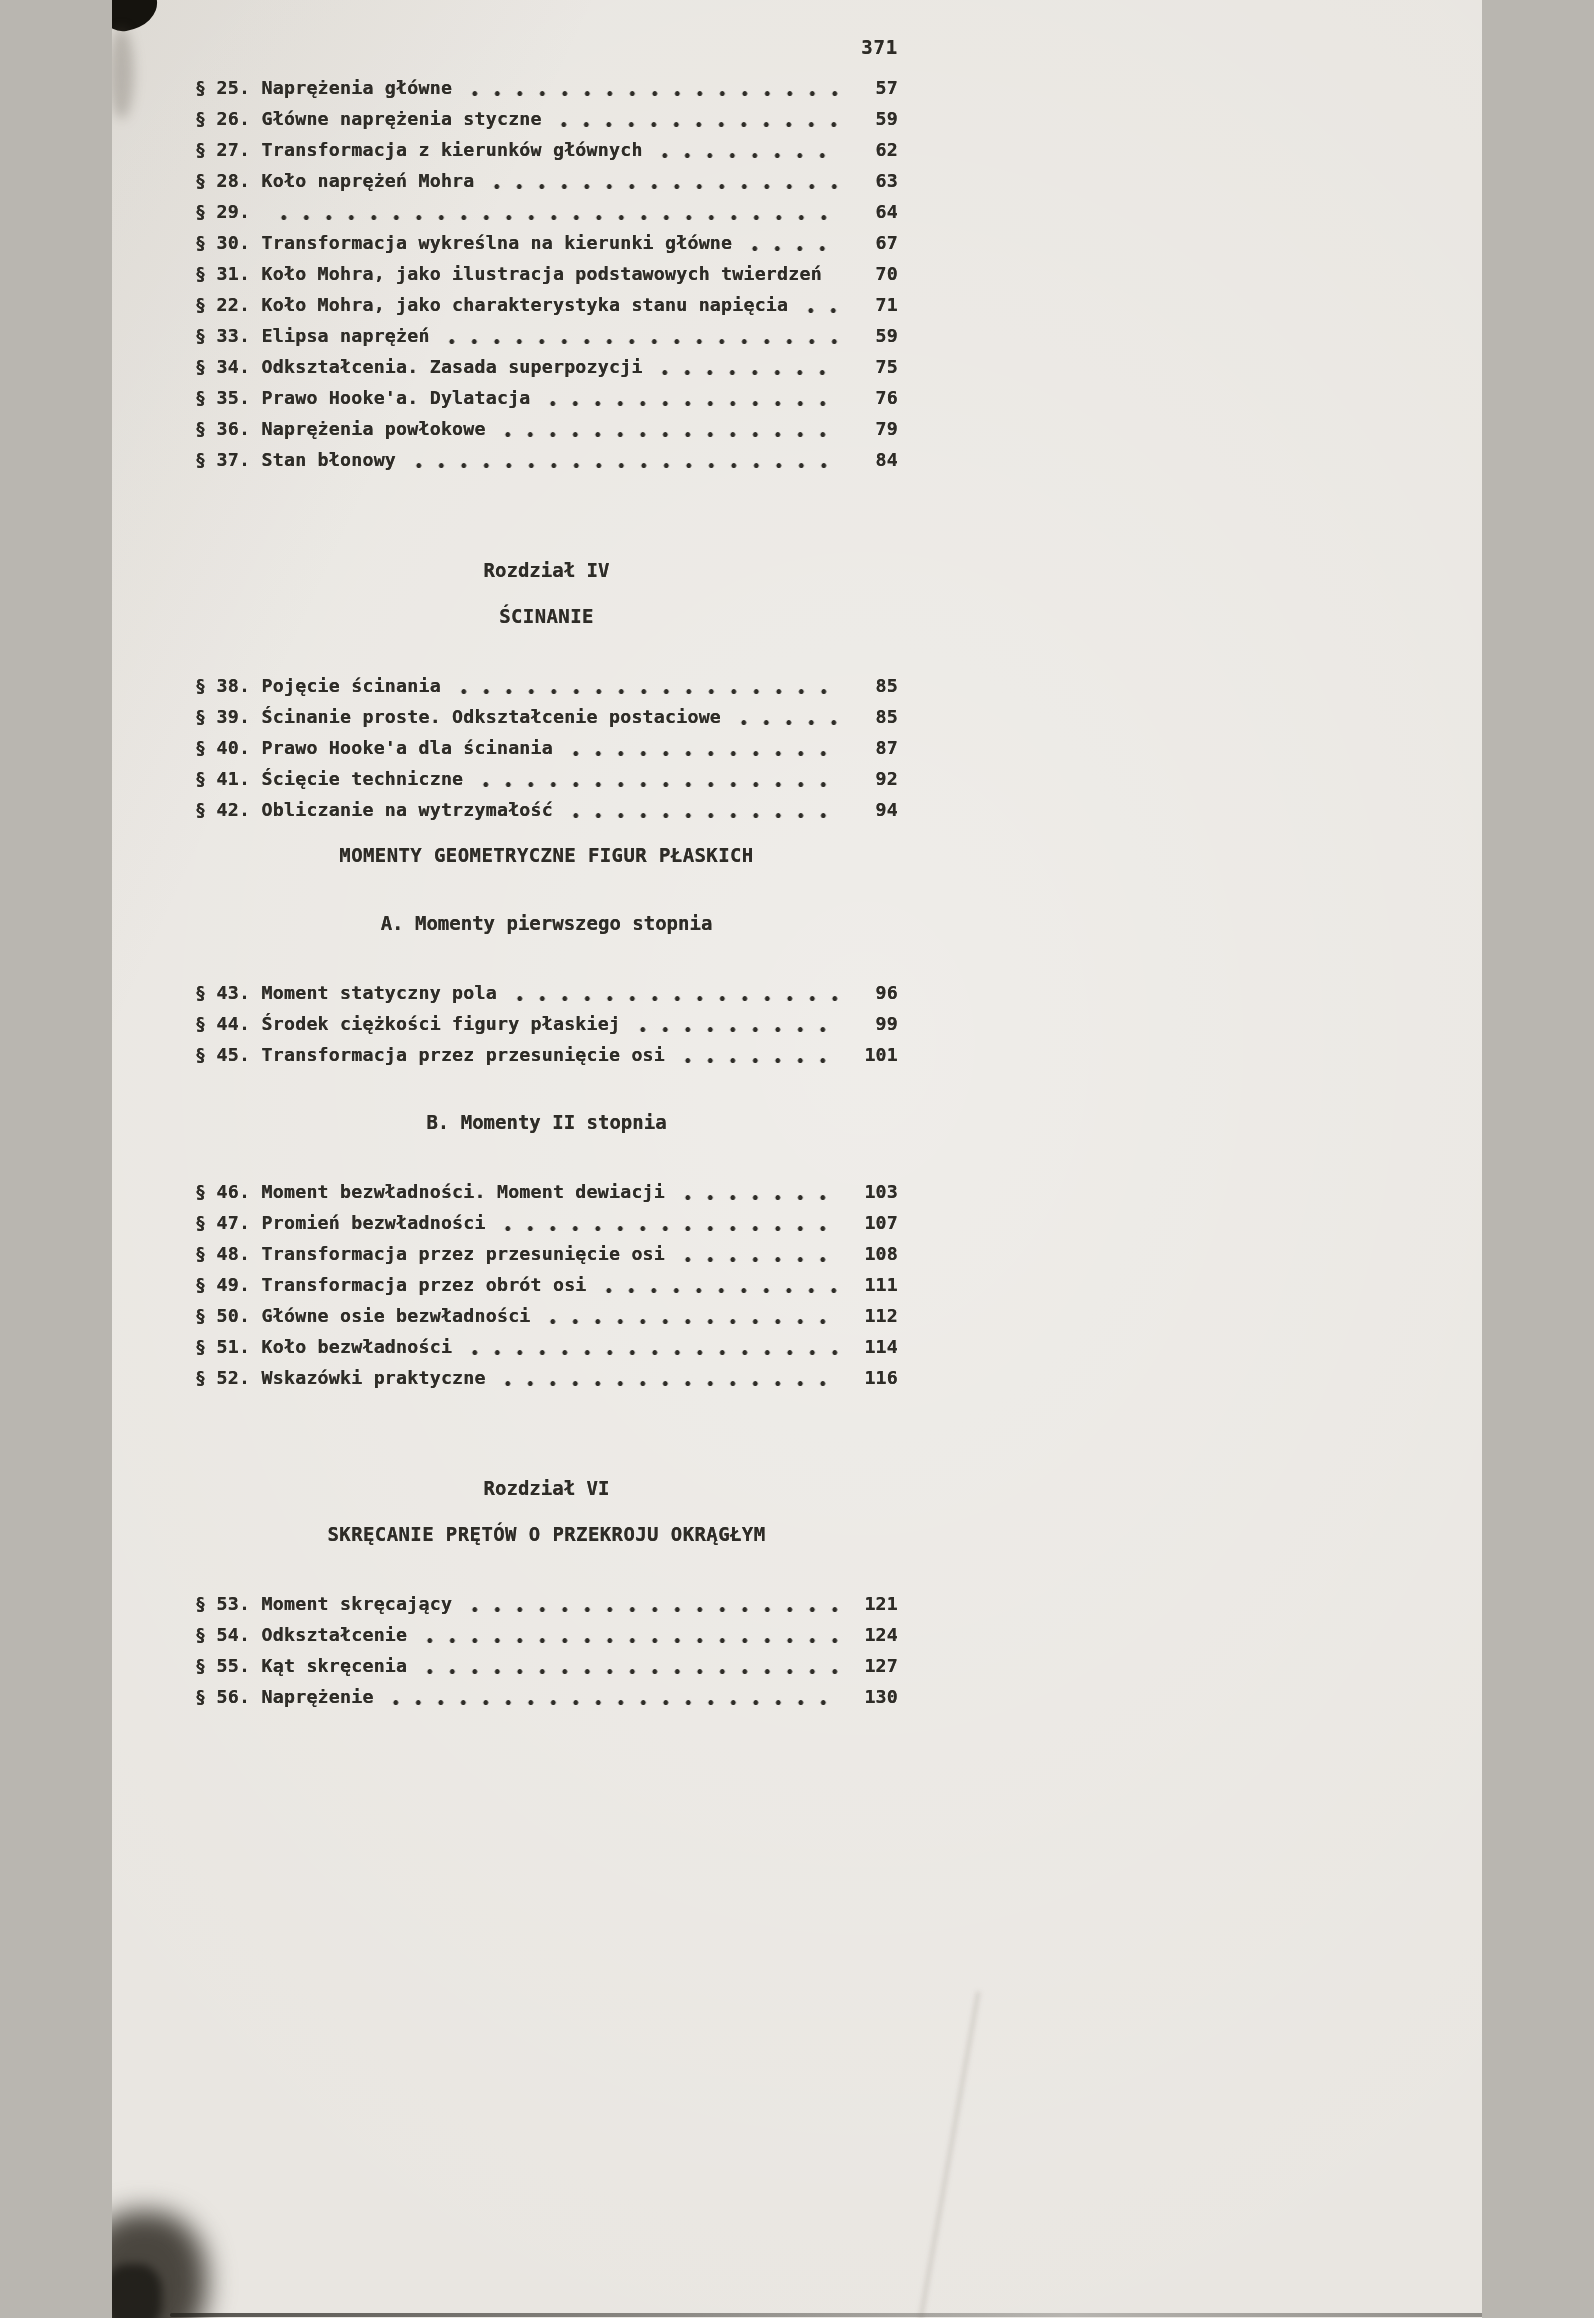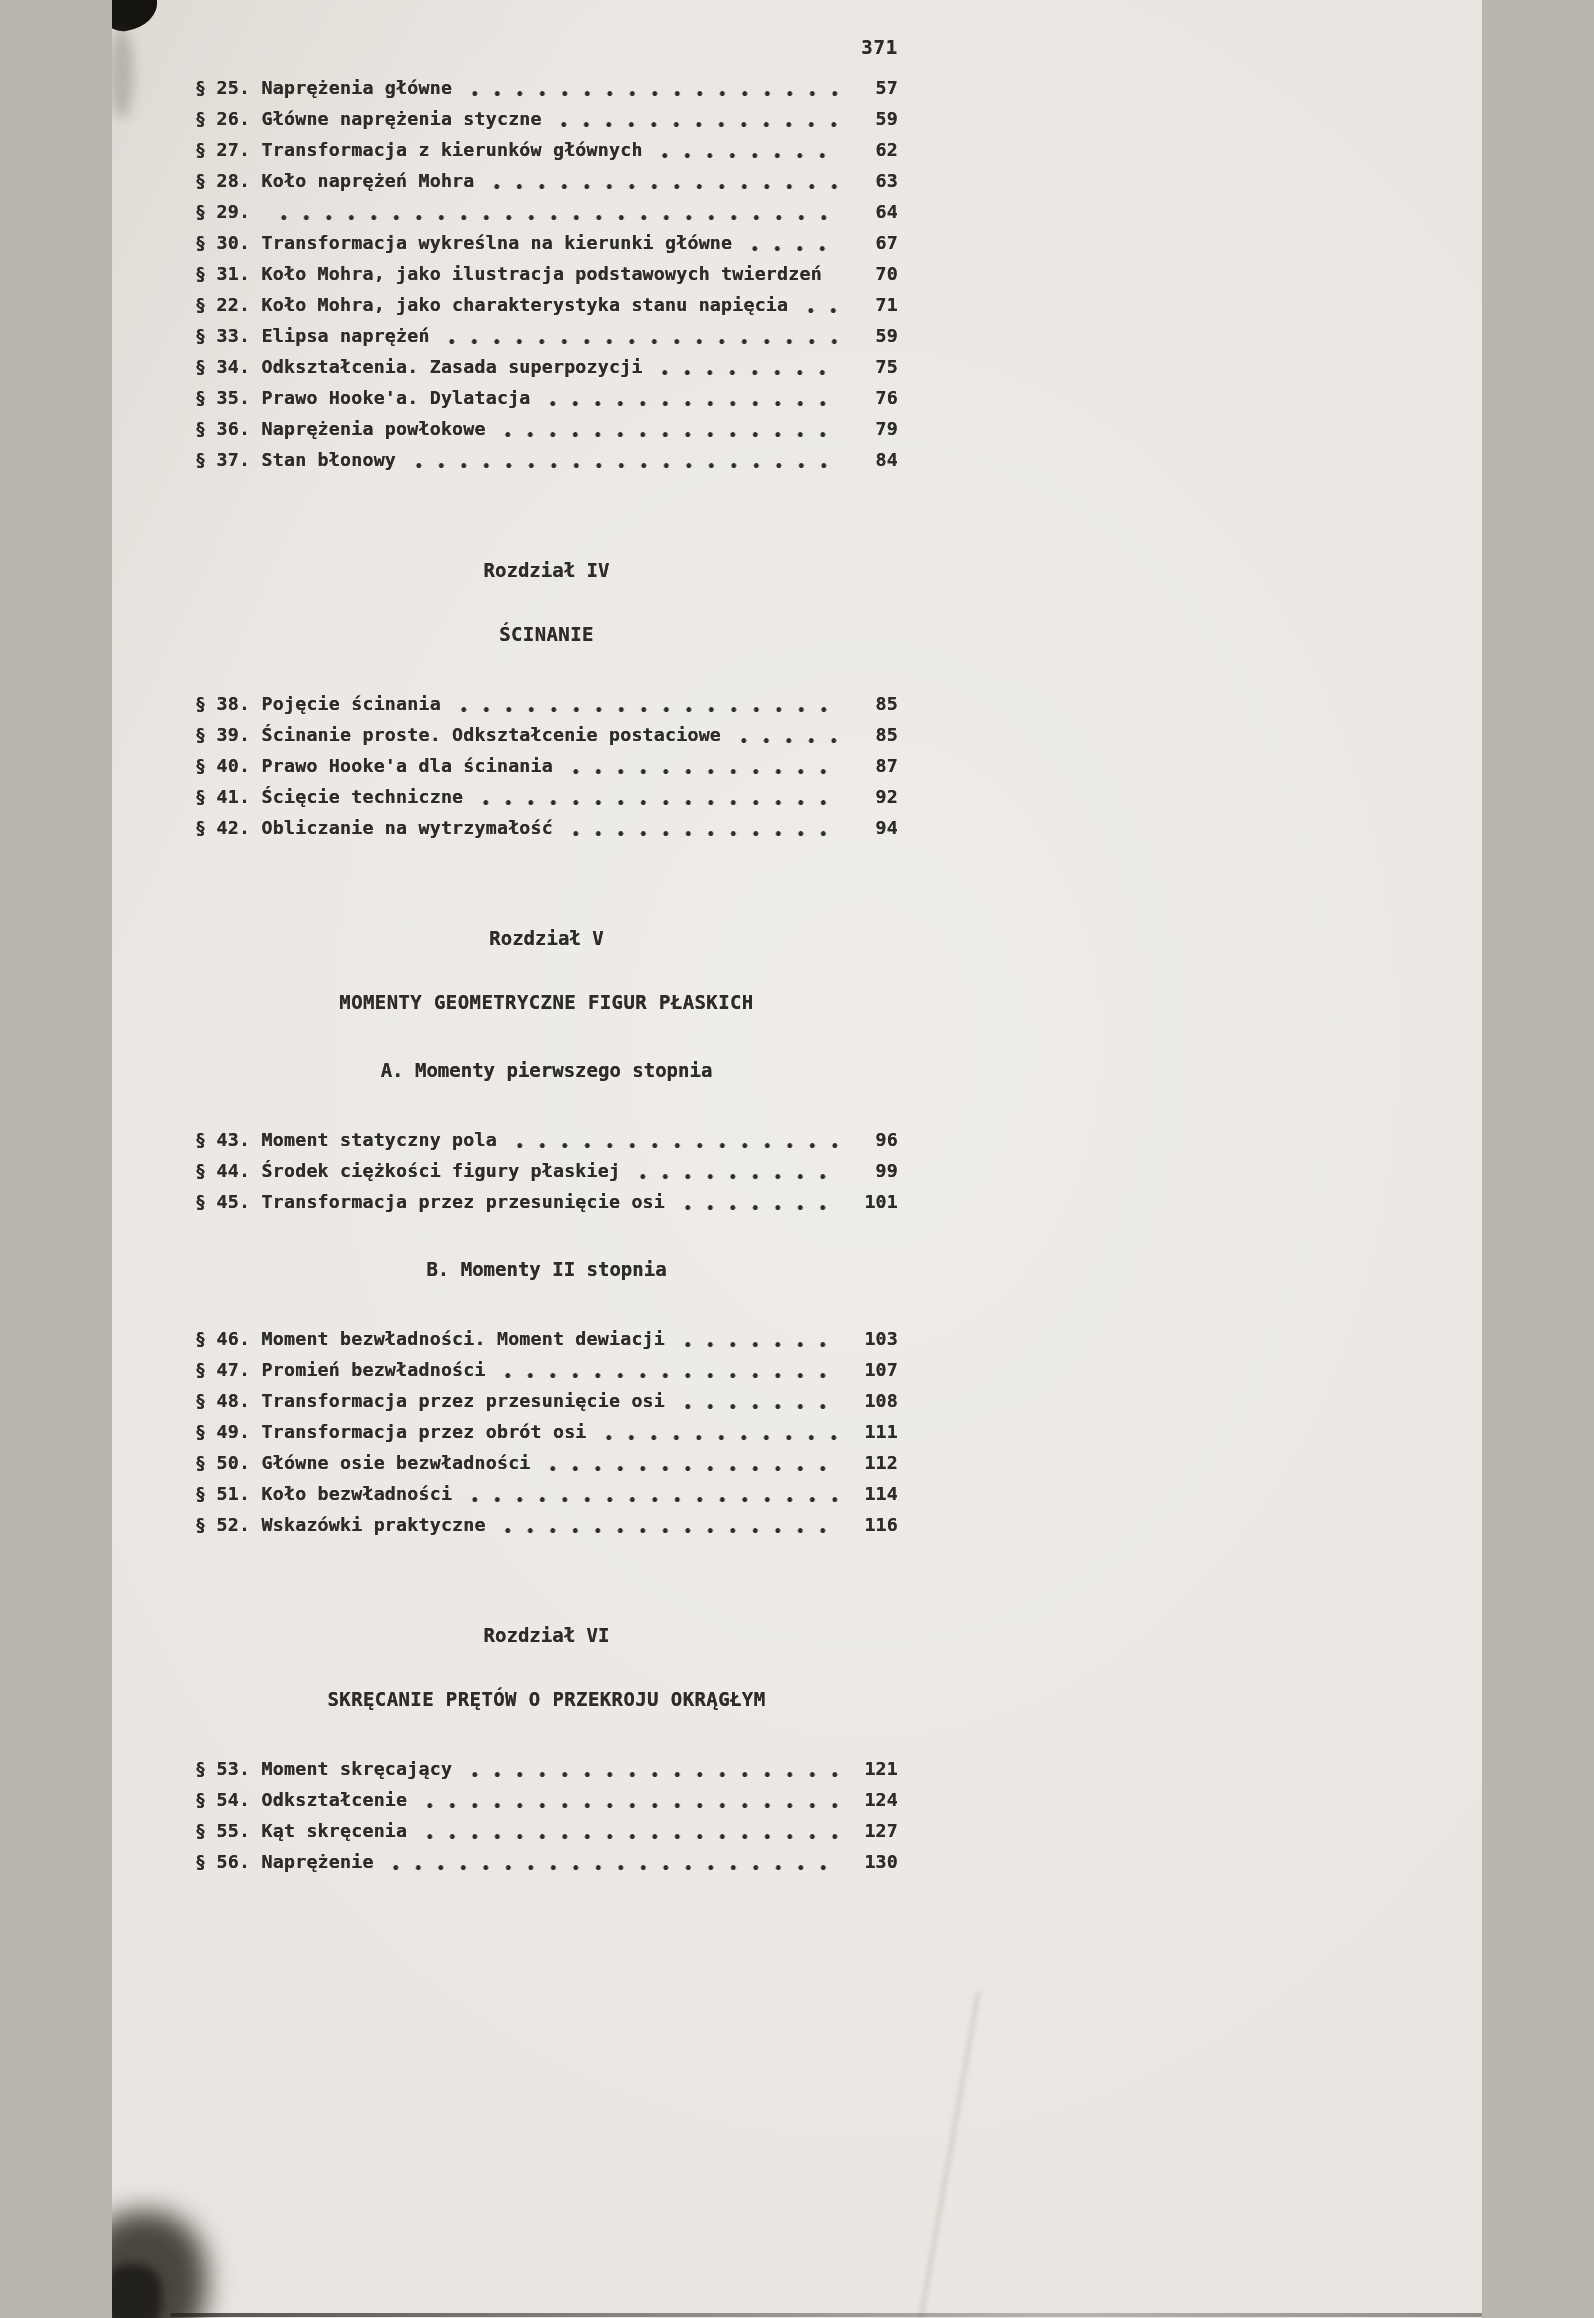--- a/index.html
+++ b/index.html
@@ -57,21 +57,21 @@
     background-image: radial-gradient(circle at 10.8px 21.6px, var(--ink, #2e2c27) 2.1px, rgba(46,44,39,0) 2.8px);
     background-size: 22.5px 31px;
     background-repeat: repeat-x;
   }
   .pg {
     flex: 0 0 48px;
     text-align: right;
   }
 
   .chapter    { margin-top: 80px; text-align: center; font-size: 19px; line-height: 31px; }
-  .heading    { margin-top: 33px; text-align: center; font-size: 19px; line-height: 31px; letter-spacing: 0.4px; }
+  .heading    { margin-top: 15px; text-align: center; font-size: 19px; line-height: 31px; letter-spacing: 0.4px; }
   .subheading { margin-top: 37px; text-align: center; font-size: 19px; line-height: 31px; }
 
   
   .artifact-tl {
     position: absolute; left: -6.7px; top: -10px; width: 53px; height: 40px;
     background: #15130e; border-radius: 0 30% 75% 40%; transform: rotate(-8deg);
   }
   .artifact-tl-streak {
     position: absolute; left: -3.3px; top: 28px; width: 25px; height: 91px;
     background: rgba(95,90,80,.30); border-radius: 50%; filter: blur(5.8px);
@@ -232,21 +232,20 @@
     <span class="pg">92</span>
   </div>
           <div class="entry">
     <span class="mark">§</span>
     <span class="num">42.</span>
     <span class="title">Obliczanie na wytrzymałość</span>
     <span class="leader"></span>
     <span class="pg">94</span>
   </div>
         </div>
-        <div class="chapter">Rozdział V</div>
         <div class="heading">MOMENTY GEOMETRYCZNE FIGUR PŁASKICH</div>
         <div class="subheading">A. Momenty pierwszego stopnia</div>
         <div class="toc-list">
           <div class="entry">
     <span class="mark">§</span>
     <span class="num">43.</span>
     <span class="title">Moment statyczny pola</span>
     <span class="leader"></span>
     <span class="pg">96</span>
   </div>

